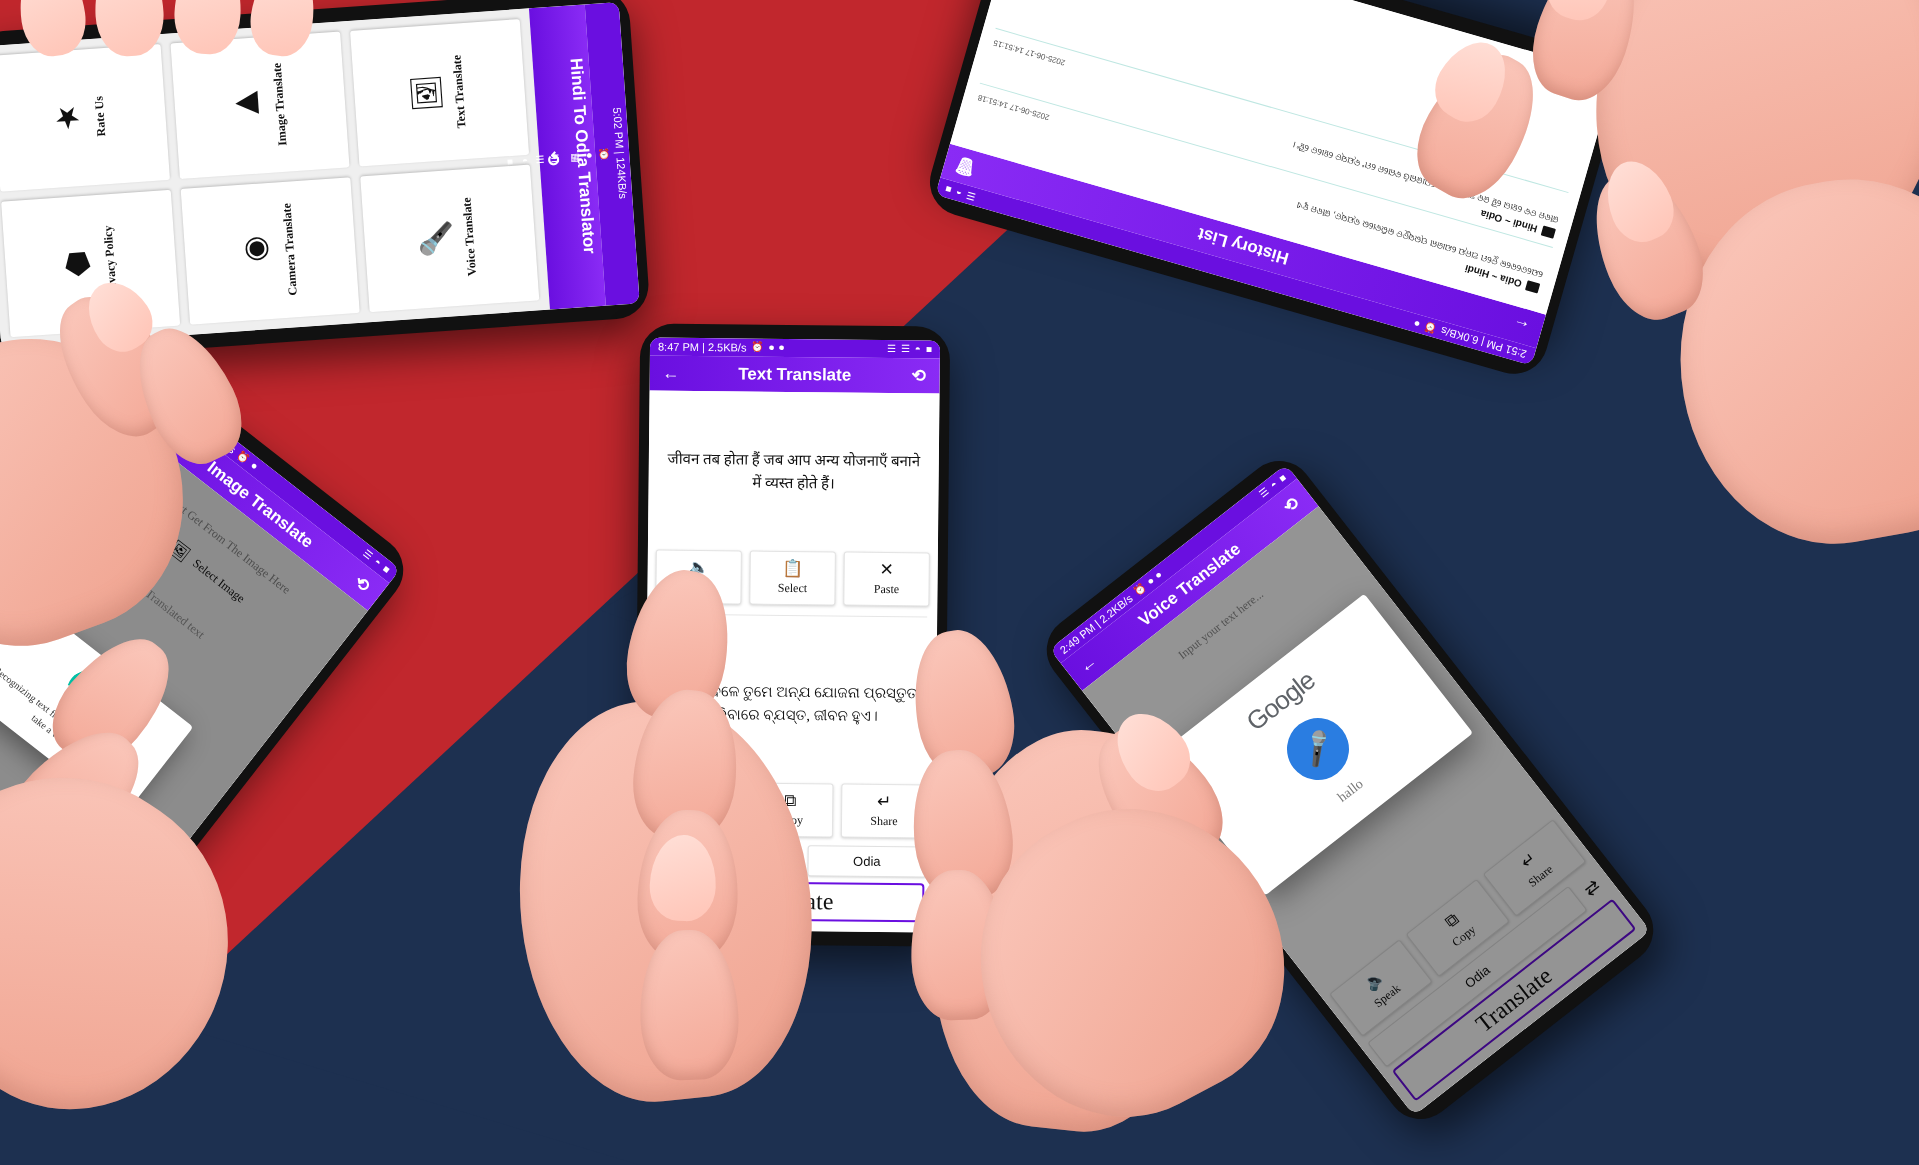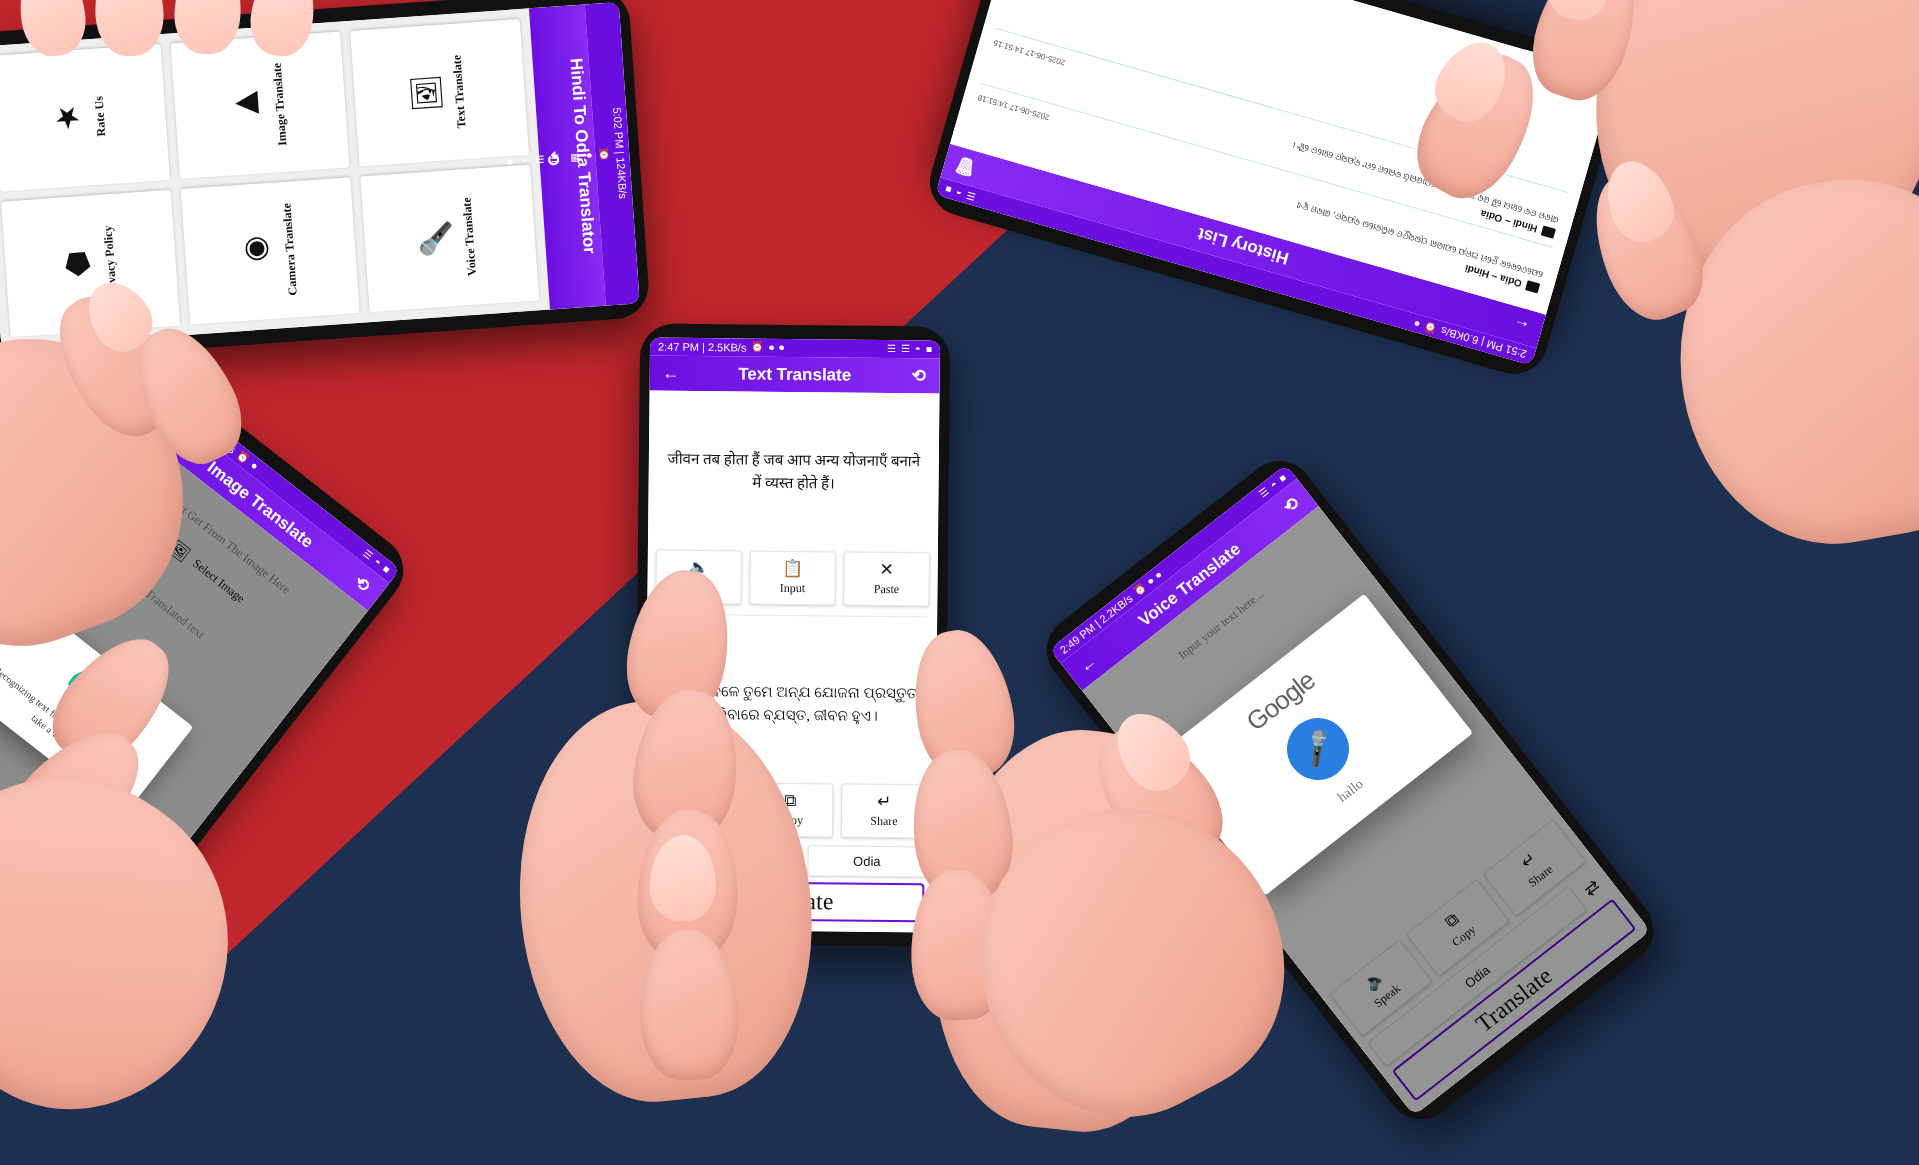--- a/index.html
+++ b/index.html
@@ -249,21 +249,21 @@
         <div class="hbody">ଜୀବନ ତବ ହୋତା ହୈ ଜବ ଆପ ଅନ୍ଯ ଯୋଜନାଓଁ ବନାନେ ମେଂ ବ୍ଯସ୍ତ ହୋତେ ହୈଂ।</div>
         <div class="htime">2025-06-17 14:51:15</div>
       </div>
     </div>
   </div>
 </div>
 
 <div class="phone" style="left:637px;top:325px;width:310px;height:620px;transform:rotate(0.6deg);">
   <div class="screen">
     <div class="statusbar">
-      <span>2:47 PM | 2.5KB/s</span>
+      <span>8:47 PM | 2.5KB/s</span>
       <span class="ic">⏰</span>
       <span class="ic">⏺</span>
       <span class="ic">⏺</span>
       <span class="spacer"></span>
       <span class="ic">☰</span>
       <span class="ic">☰</span>
       <span class="ic">◓</span>
       <span class="ic">■</span>
     </div>
     <div class="appbar gradbar">
@@ -274,21 +274,21 @@
 
     <div class="tpanel">
       <div class="tbox">जीवन तब होता हैं जब आप अन्य योजनाएँ बनाने में व्यस्त होते हैं।</div>
       <div class="btnrow">
         <div class="actbtn">
           <span class="gl">🔈</span>
           <span class="tx">Speak</span>
         </div>
         <div class="actbtn">
           <span class="gl">📋</span>
-          <span class="tx">Input</span>
+          <span class="tx">Select</span>
         </div>
         <div class="actbtn">
           <span class="gl">✕</span>
           <span class="tx">Paste</span>
         </div>
       </div>
 
       <div class="divider"></div>
 
       <div class="tbox">ଯେତେବେଳେ ତୁମେ ଅନ୍ଯ ଯୋଜନା ପ୍ରସ୍ତୁତ କରିବାରେ ବ୍ଯସ୍ତ, ଜୀବନ ହୁଏ।</div>

